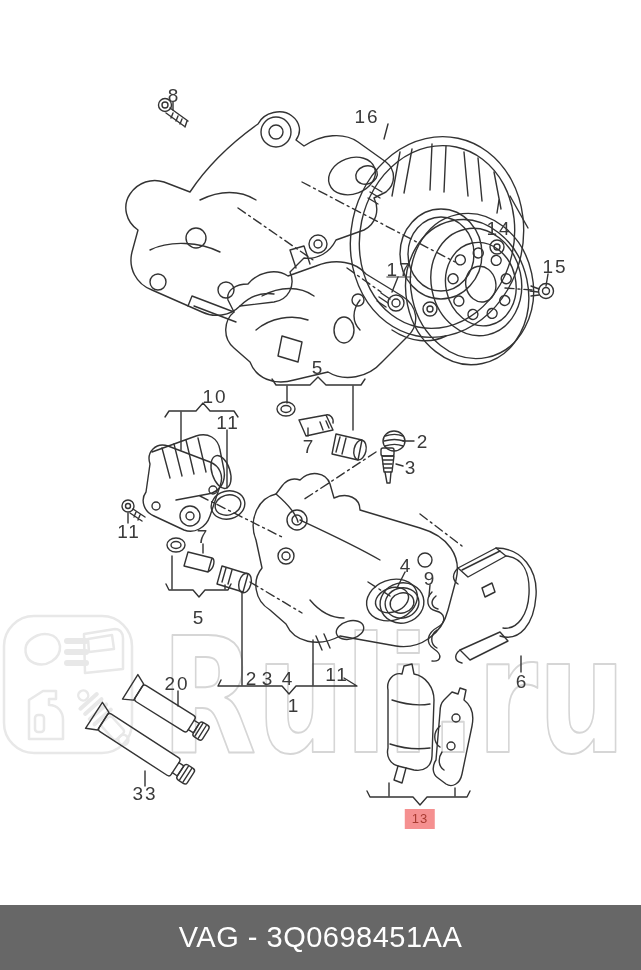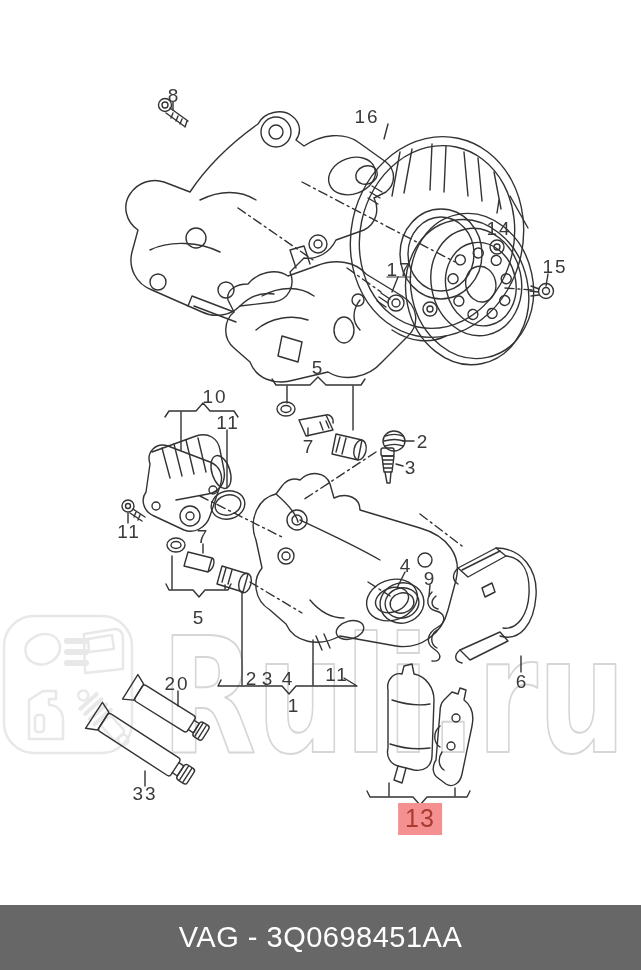--- a/index.html
+++ b/index.html
@@ -3,21 +3,21 @@
 <meta charset="utf-8">
 <style>
   html,body{margin:0;padding:0;background:#fff;}
   #stage{position:relative;width:641px;height:970px;background:#fff;overflow:hidden;
          font-family:"Liberation Sans",sans-serif;}
   #art{position:absolute;left:0;top:0;}
   .callout{position:absolute;transform:translate(-50%,-50%);
            font:19px "Liberation Sans",sans-serif;color:#3a3a3a;
            letter-spacing:2px;white-space:nowrap;line-height:1;}
   .callout.highlighted{background:#f59090;color:#a93b31;padding:3px 7px 4px;
-           letter-spacing:1px;font-size:25px;}
+           letter-spacing:1px;font-size:13px;}
   #footer{position:absolute;left:0;bottom:0;width:641px;height:65px;background:#676767;
           display:flex;align-items:center;justify-content:center;gap:48px;}
   #footer span{color:#fff;font-size:29px;letter-spacing:.5px;}
 </style>
 </head>
 <body>
 
 <div id="stage">
 
   <svg id="art" width="641" height="905" viewBox="0 0 641 905">

